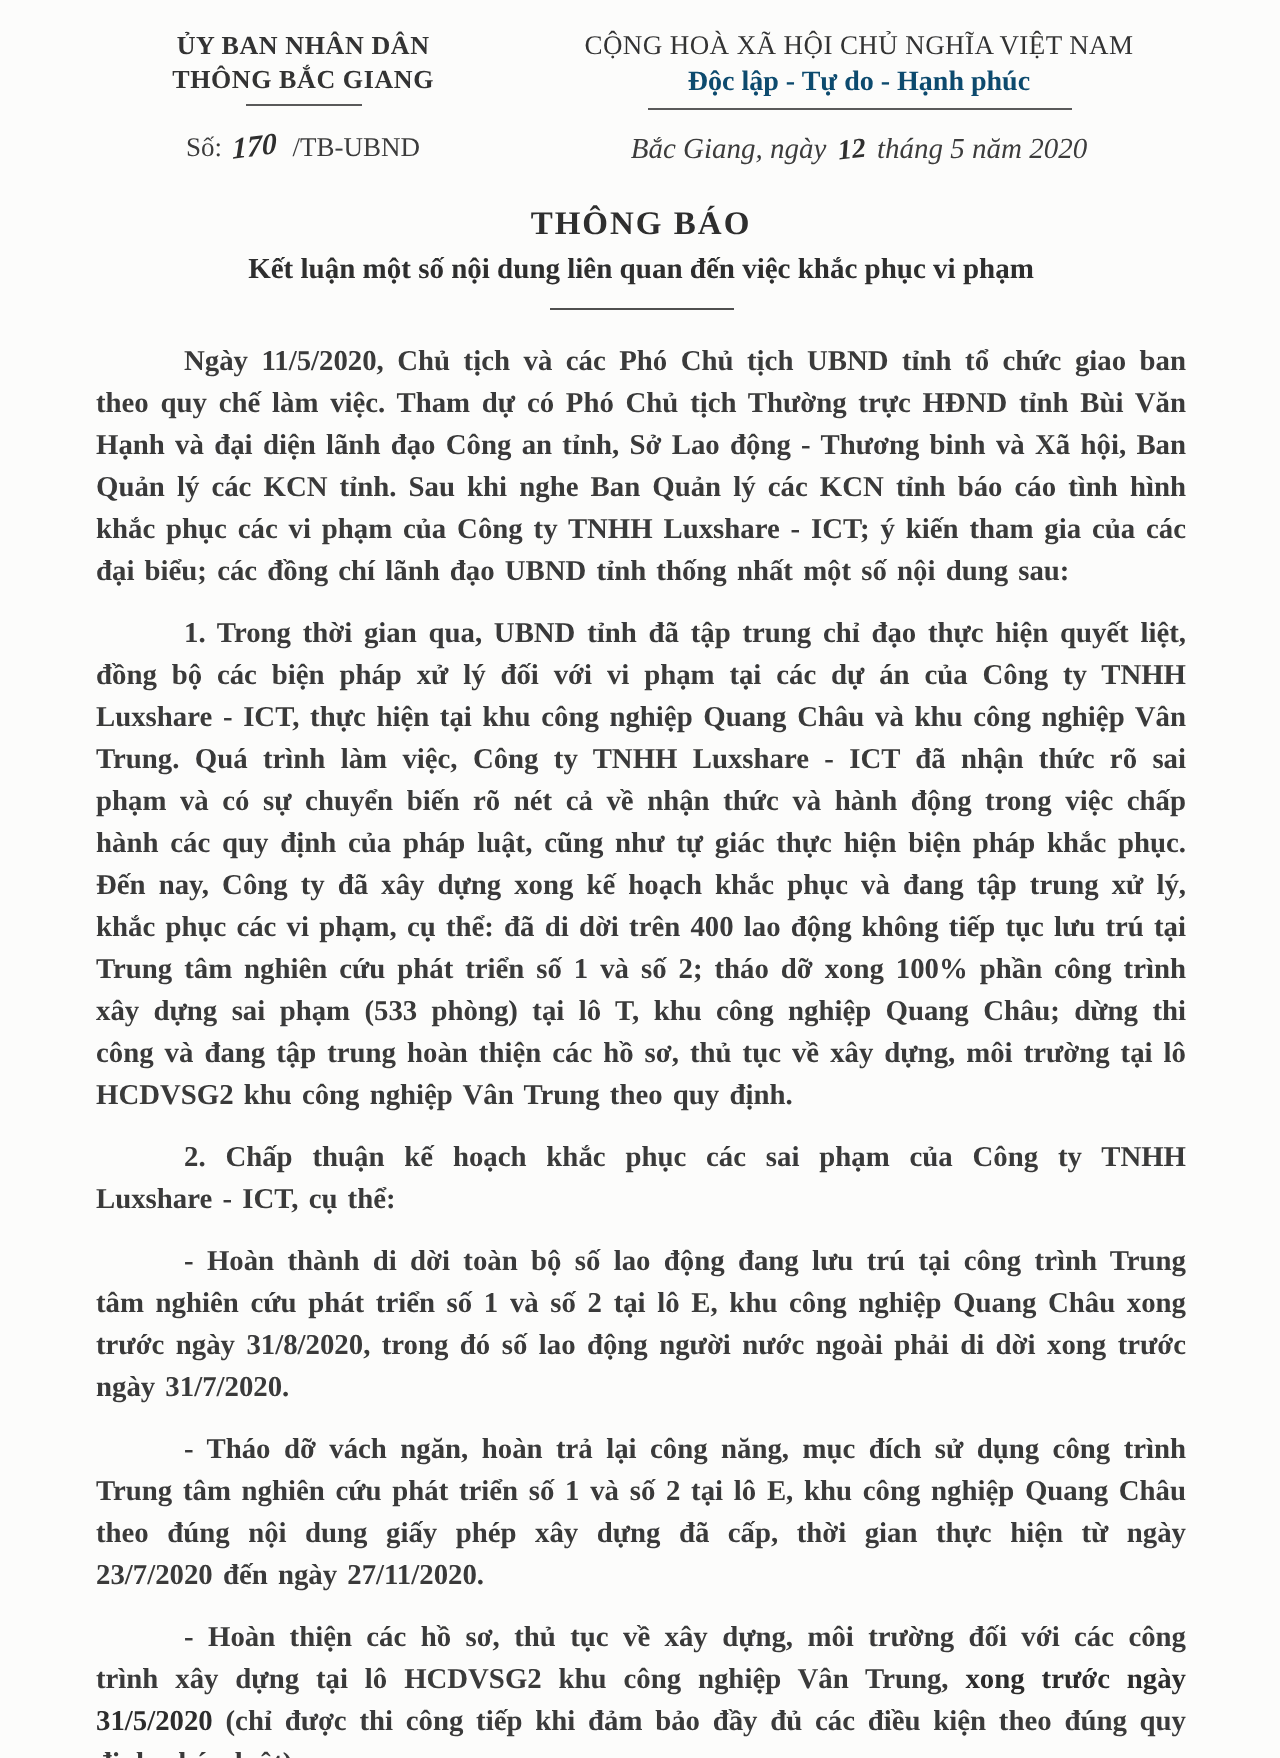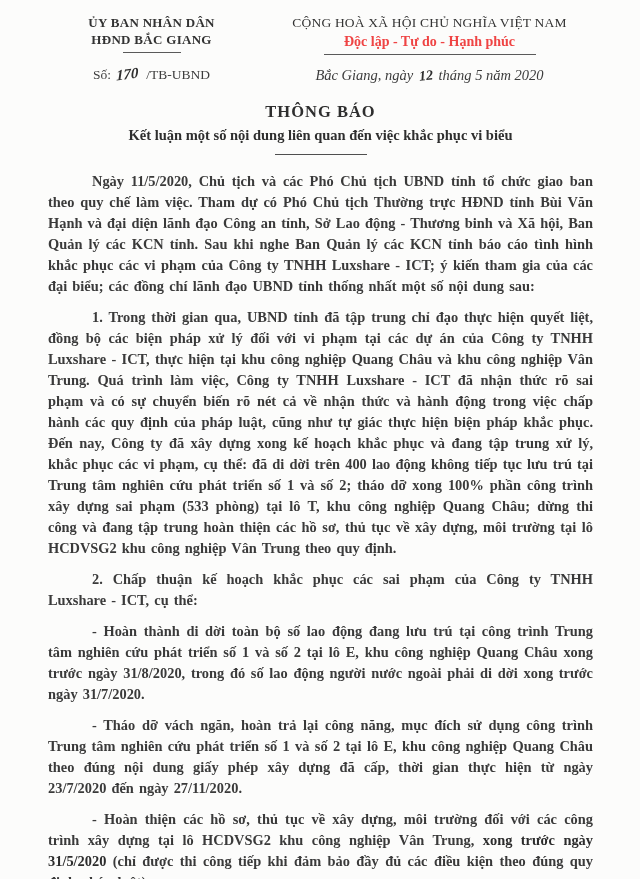--- a/index.html
+++ b/index.html
@@ -43,21 +43,21 @@
   .nh-country {
     font-weight: normal;
     font-size: 13.5px;
     letter-spacing: 0.2px;
     color: #333;
     line-height: 18px;
   }
   .nh-motto {
     font-weight: bold;
     font-size: 14px;
-    color: #ef4444;
+    color: #0c4a6e;
     line-height: 19px;
   }
   .rule-short {
     width: 58px;
     border-bottom: 1.4px solid #5a5a5a;
     margin: 3px auto 0 auto;
     height: 1px;
   }
   .rule-motto {
     width: 212px;
@@ -139,21 +139,21 @@
   }
 </style>
 </head>
 <body>
 
 <div class="page">
 
   <div class="nat-header">
     <div class="nh-left">
       <div class="nh-org1">ỦY BAN NHÂN DÂN</div>
-      <div class="nh-org2">HĐND BẮC GIANG</div>
+      <div class="nh-org2">THÔNG BẮC GIANG</div>
       <div class="rule-short"></div>
       <div class="doc-number">
         <span>Số:</span>
         <span class="handwritten">170</span>
         <span>/TB-UBND</span>
       </div>
     </div>
     <div class="nh-right">
       <div class="nh-country">CỘNG HOÀ XÃ HỘI CHỦ NGHĨA VIỆT NAM</div>
       <div class="nh-motto">Độc lập - Tự do - Hạnh phúc</div>
@@ -162,21 +162,21 @@
         <span>Bắc Giang, ngày</span>
         <span class="handwritten-day">12</span>
         <span>tháng 5 năm 2020</span>
       </div>
     </div>
   </div>
 
   <div class="title-block">
     <div class="doc-heading">THÔNG BÁO</div>
     <div class="doc-subtitle">
-      <div>Kết luận một số nội dung liên quan đến việc khắc phục vi biểu</div>
+      <div>Kết luận một số nội dung liên quan đến việc khắc phục vi phạm</div>
     </div>
     <div class="rule-title"></div>
   </div>
 
   <div class="body-text">
     <p>Ngày 11/5/2020, Chủ tịch và các Phó Chủ tịch UBND tỉnh tổ chức giao ban theo quy chế làm việc. Tham dự có Phó Chủ tịch Thường trực HĐND tỉnh Bùi Văn Hạnh và đại diện lãnh đạo Công an tỉnh, Sở Lao động - Thương binh và Xã hội, Ban Quản lý các KCN tỉnh. Sau khi nghe Ban Quản lý các KCN tỉnh báo cáo tình hình khắc phục các vi phạm của Công ty TNHH Luxshare - ICT; ý kiến tham gia của các đại biểu; các đồng chí lãnh đạo UBND tỉnh thống nhất một số nội dung sau:</p>
     <p>1. Trong thời gian qua, UBND tỉnh đã tập trung chỉ đạo thực hiện quyết liệt, đồng bộ các biện pháp xử lý đối với vi phạm tại các dự án của Công ty TNHH Luxshare - ICT, thực hiện tại khu công nghiệp Quang Châu và khu công nghiệp Vân Trung. Quá trình làm việc, Công ty TNHH Luxshare - ICT đã nhận thức rõ sai phạm và có sự chuyển biến rõ nét cả về nhận thức và hành động trong việc chấp hành các quy định của pháp luật, cũng như tự giác thực hiện biện pháp khắc phục. Đến nay, Công ty đã xây dựng xong kế hoạch khắc phục và đang tập trung xử lý, khắc phục các vi phạm, cụ thể: đã di dời trên 400 lao động không tiếp tục lưu trú tại Trung tâm nghiên cứu phát triển số 1 và số 2; tháo dỡ xong 100% phần công trình xây dựng sai phạm (533 phòng) tại lô T, khu công nghiệp Quang Châu; dừng thi công và đang tập trung hoàn thiện các hồ sơ, thủ tục về xây dựng, môi trường tại lô HCDVSG2 khu công nghiệp Vân Trung theo quy định.</p>
     <p>2. Chấp thuận kế hoạch khắc phục các sai phạm của Công ty TNHH Luxshare - ICT, cụ thể:</p>
     <p>- Hoàn thành di dời toàn bộ số lao động đang lưu trú tại công trình Trung tâm nghiên cứu phát triển số 1 và số 2 tại lô E, khu công nghiệp Quang Châu xong trước ngày 31/8/2020, trong đó số lao động người nước ngoài phải di dời xong trước ngày 31/7/2020.</p>
     <p>- Tháo dỡ vách ngăn, hoàn trả lại công năng, mục đích sử dụng công trình Trung tâm nghiên cứu phát triển số 1 và số 2 tại lô E, khu công nghiệp Quang Châu theo đúng nội dung giấy phép xây dựng đã cấp, thời gian thực hiện từ ngày 23/7/2020 đến ngày 27/11/2020.</p>

